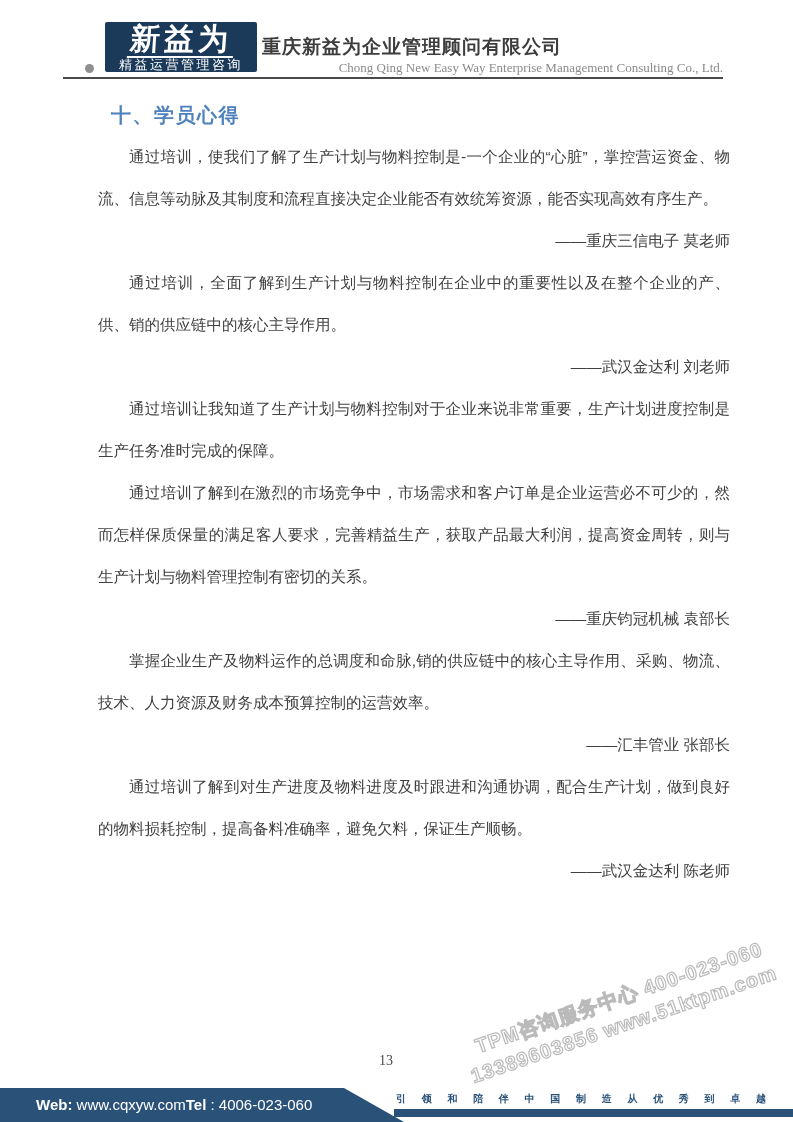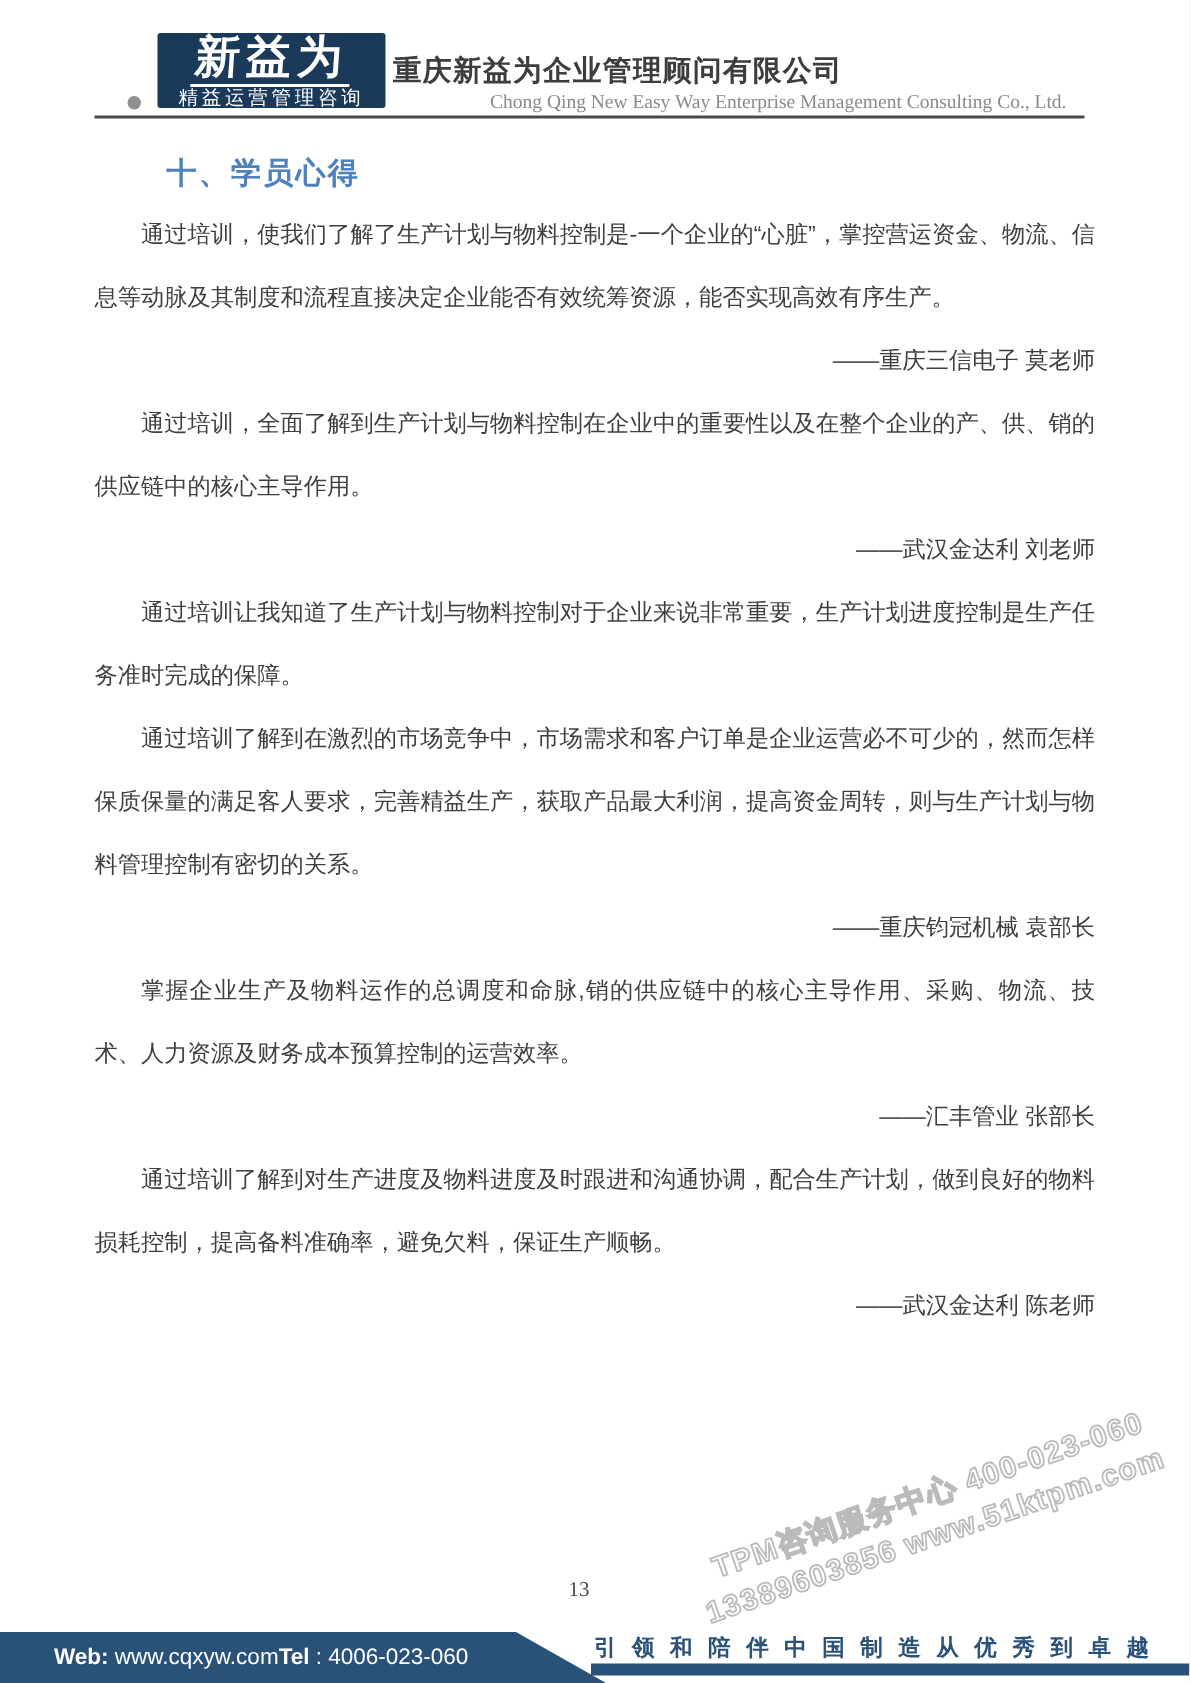--- a/index.html
+++ b/index.html
@@ -40,21 +40,21 @@
     position: absolute; left: 85px; top: 64px;
     width: 9px; height: 9px; border-radius: 50%;
     background: #8f8f8f;
   }
   .company-cn {
     position: absolute; left: 262px; top: 34px;
     font-size: 19px; font-weight: bold; color: #3d3d3d;
     letter-spacing: 1px; white-space: nowrap;
   }
   .company-en {
-    position: absolute; right: 82px; top: 60px;
+    position: absolute; right: 70px; top: 60px;
     font-family: "Liberation Serif", serif;
     font-size: 13px; color: #8a8a8a;
     white-space: nowrap;
   }
   .header-rule {
     position: absolute; left: 63px; top: 77px;
     width: 660px; height: 2px;
     background: #4a4a4a;
   }
 
@@ -68,20 +68,21 @@
   .content {
     position: absolute; left: 63px; top: 136px;
     width: 667px;
     font-size: 15.5px; line-height: 42px;
     color: #3f3f3f;
   }
   .t-text {
     text-indent: 2em;
     text-align: justify;
     text-align-last: left;
+    margin-left: 35px;
   }
   .t-attr {
     text-align: right;
   }
 
   
   .watermark {
     position: absolute; left: 458px; top: 982px;
     width: 340px;
     transform: rotate(-19deg);
@@ -116,21 +117,21 @@
     background: #2a5279;
   }
   .footer-contact {
     position: absolute; left: 36px; top: 0; height: 34px;
     line-height: 34px; color: #ffffff; font-size: 15px;
     white-space: pre;
   }
   .footer-contact .lbl { font-weight: bold; }
   .footer-slogan {
     position: absolute; left: 396px; width: 370px; top: 0;
-    line-height: 21px; font-size: 15px; font-weight: bold;
+    line-height: 21px; font-size: 10px; font-weight: bold;
     color: #2a5279;
     text-align: justify;
     text-align-last: justify;
     white-space: nowrap;
   }
 </style>
 </head>
 <body>
 
 <div class="page">

